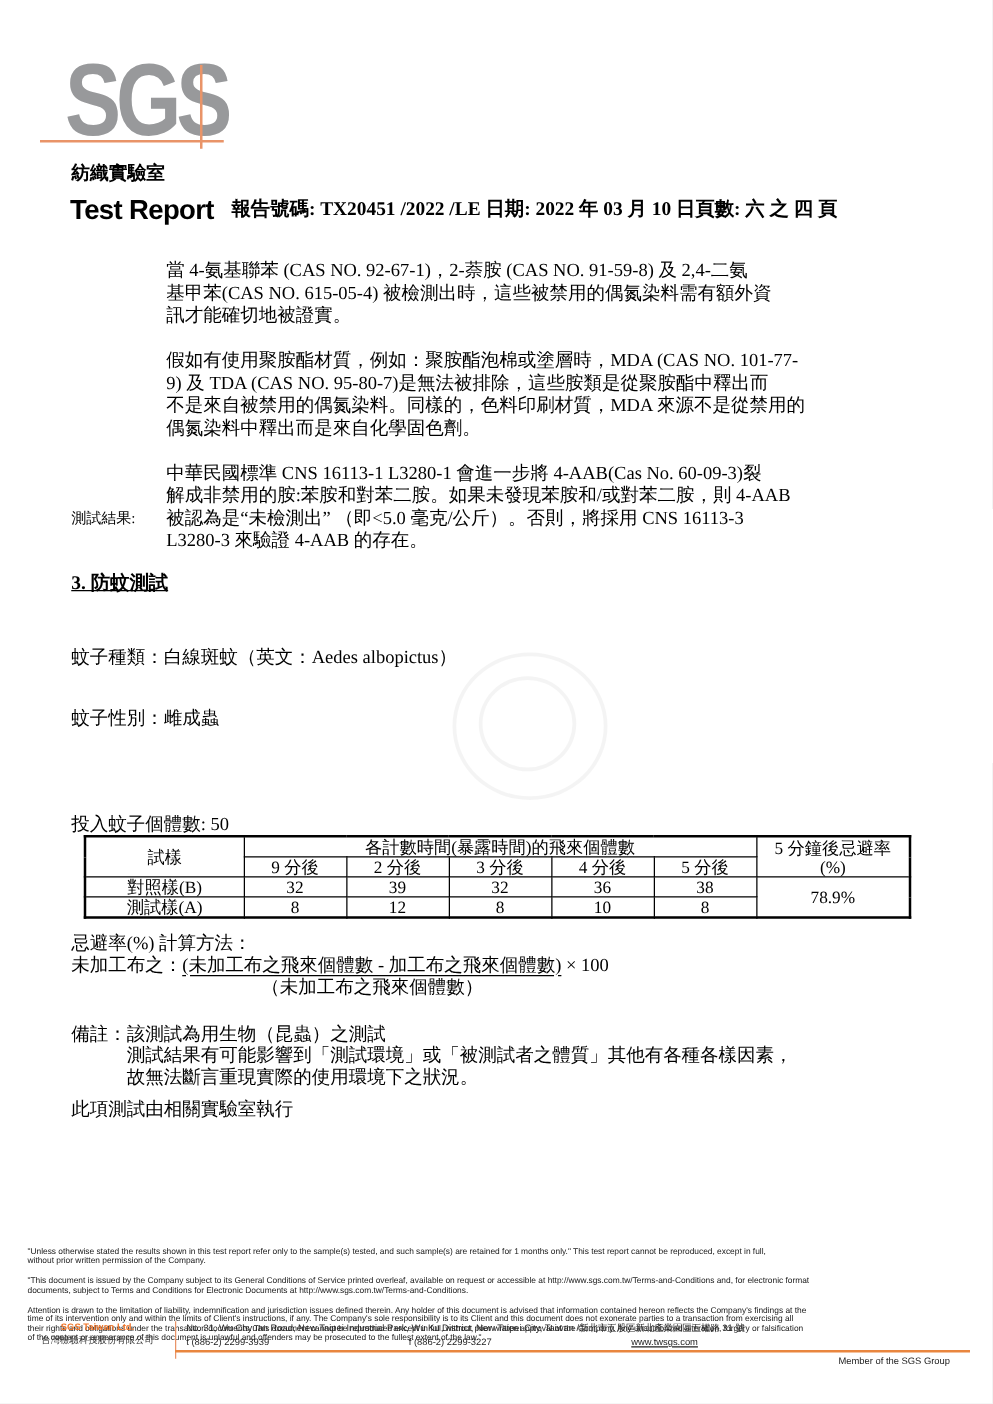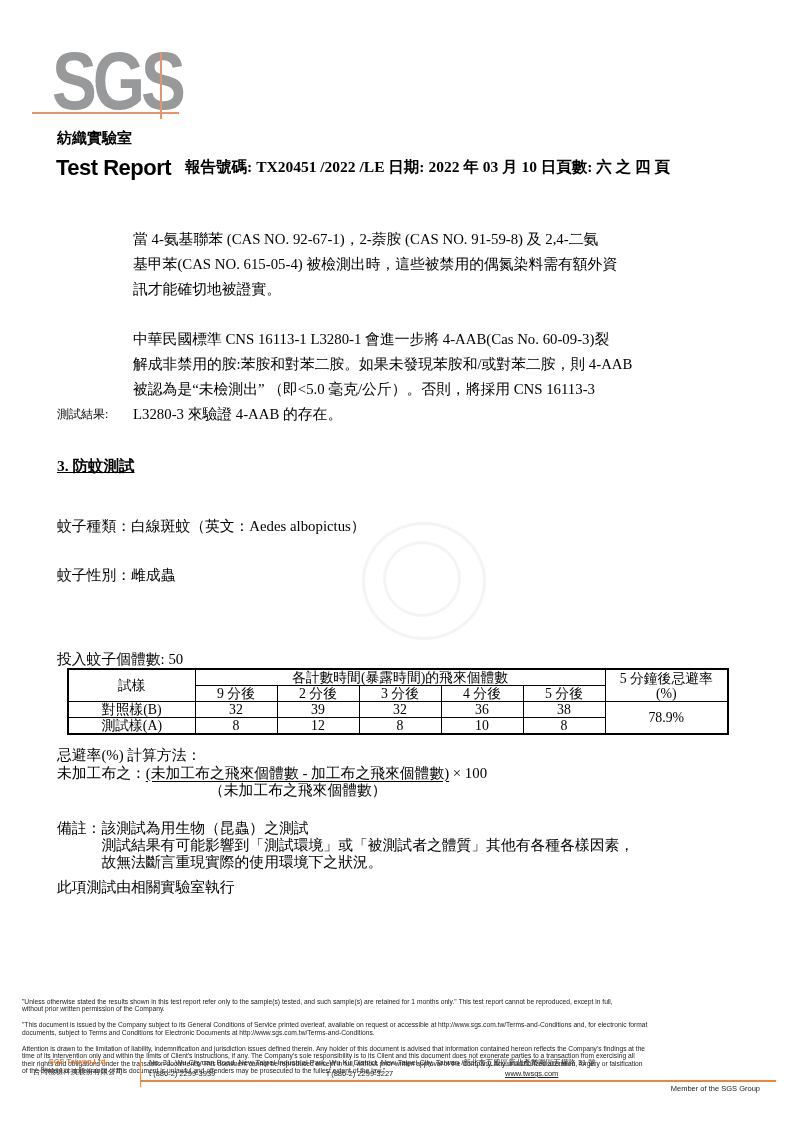--- a/index.html
+++ b/index.html
@@ -16,21 +16,21 @@
     letter-spacing:-5px;transform:scaleX(0.82);transform-origin:left top;
   }
   .logo-hline{position:absolute;left:32px;top:112px;width:147px;height:2px;background:#e99468;}
   .logo-vline{position:absolute;left:160px;top:52px;width:2px;height:67px;background:#e99468;}
   
   .lab-name{position:absolute;left:57px;top:129px;font-size:15px;font-weight:bold;}
   .title-row{position:absolute;left:56px;top:156px;display:flex;align-items:flex-end;white-space:nowrap;}
   .title-en{font-family:"Liberation Sans","DejaVu Sans",sans-serif;font-weight:bold;font-size:22px;line-height:1.1;letter-spacing:-0.5px;}
   .title-meta{font-size:15.5px;font-weight:bold;margin-left:14px;padding-bottom:2px;}
   
-  .intro{position:absolute;left:133px;top:202px;width:606px;font-size:14.8px;line-height:25px;white-space:pre-line;}
+  .intro{position:absolute;left:133px;top:190px;width:606px;font-size:14.8px;line-height:18px;white-space:pre-line;}
   .results-label{position:absolute;left:57px;top:406px;font-size:12px;}
   .section-heading{position:absolute;left:57px;top:456px;font-size:15.5px;font-weight:bold;text-decoration:underline;}
   .info-block{position:absolute;left:57px;top:485px;width:700px;font-size:14.8px;line-height:16.4px;white-space:pre-wrap;}
   .count-line{position:absolute;left:57px;top:650px;font-size:14.8px;}
   
   .result-table{
     position:absolute;left:67px;top:668px;border-collapse:collapse;
     font-size:13.8px;text-align:center;line-height:15px;
     border:2px solid #000;
   }
@@ -88,20 +88,24 @@
   <div class="lab-name">紡織實驗室</div>
   <div class="title-row">
     <span class="title-en">Test Report</span>
     <span class="title-meta">報告號碼: TX20451 /2022 /LE 日期: 2022 年 03 月 10 日頁數: 六 之 四 頁</span>
   </div>
 
   <div class="intro">
     <div>當 4-氨基聯苯 (CAS NO. 92-67-1)，2-萘胺 (CAS NO. 91-59-8) 及 2,4-二氨
 基甲苯(CAS NO. 615-05-4) 被檢測出時，這些被禁用的偶氮染料需有額外資
 訊才能確切地被證實。</div>
+    <div>假如有使用聚胺酯材質，例如：聚胺酯泡棉或塗層時，MDA (CAS NO. 101-77-
+9) 及 TDA (CAS NO. 95-80-7)是無法被排除，這些胺類是從聚胺酯中釋出而
+不是來自被禁用的偶氮染料。同樣的，色料印刷材質，MDA 來源不是從禁用的
+偶氮染料中釋出而是來自化學固色劑。</div>
     <div>中華民國標準 CNS 16113-1 L3280-1 會進一步將 4-AAB(Cas No. 60-09-3)裂
 解成非禁用的胺:苯胺和對苯二胺。如果未發現苯胺和/或對苯二胺，則 4-AAB
 被認為是“未檢測出” （即&lt;5.0 毫克/公斤）。否則，將採用 CNS 16113-3
 L3280-3 來驗證 4-AAB 的存在。</div>
   </div>
 
   <div class="results-label">測試結果:</div>
 
   <div class="section-heading">3. 防蚊測試</div>
 

